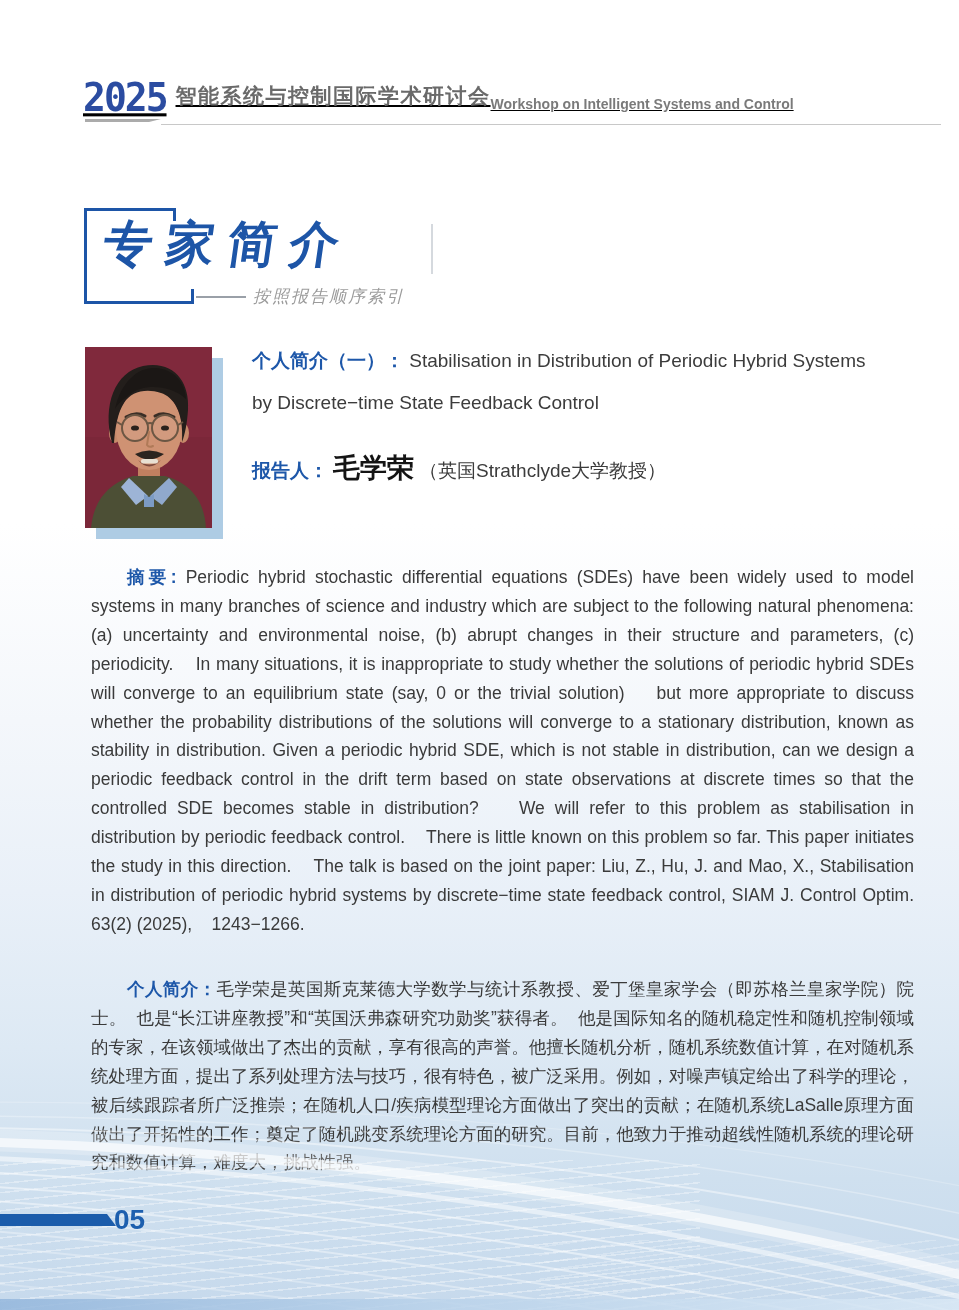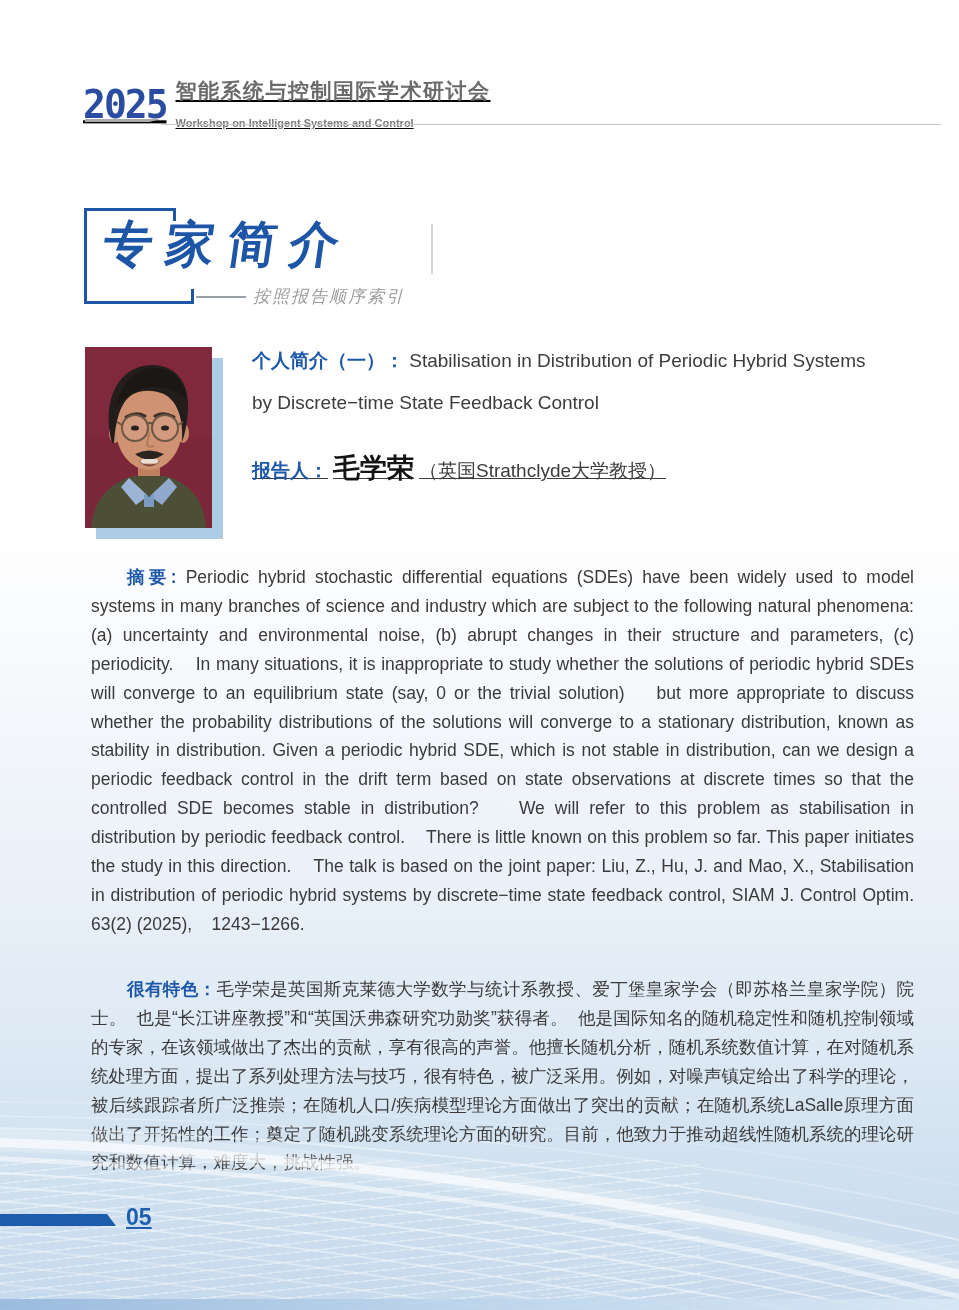--- a/index.html
+++ b/index.html
@@ -8,23 +8,23 @@
     font-family:"Liberation Sans","DejaVu Sans",sans-serif;
     background:linear-gradient(180deg,#ffffff 0%,#ffffff 40%,#f4f7fb 55%,#e9f0f8 68%,#dde9f4 80%,#cfe0ef 90%,#c6d9ec 100%);
   }
   
   .hdr{position:absolute;left:83px;top:78px;display:flex;align-items:center;gap:9px;text-decoration:underline;}
   .logo{
     font-family:"DejaVu Sans Mono","DejaVu Sans",monospace;
     font-weight:900;font-size:38px;line-height:40px;color:#2b4ca1;
     letter-spacing:-2px;transform:scaleY(1.02);
   }
-  .hdr-titles{display:flex;flex-direction:column;padding-top:1px;}
+  .hdr-titles{display:flex;flex-direction:row;padding-top:1px;}
   .hdr-cn{font-size:21px;font-weight:700;color:#6a6a6a;letter-spacing:1.5px;line-height:24px;}
-  .hdr-en{font-size:11px;font-weight:700;color:#7a7a7a;line-height:17px;margin-top:12px;}
+  .hdr-en{font-size:14px;font-weight:700;color:#7a7a7a;line-height:17px;margin-top:12px;}
   .divider{position:absolute;left:85px;top:119px;width:856px;height:8px;}
   .div-a{position:absolute;left:0;top:0;width:64px;height:3px;background:#ababab;}
   .div-n{position:absolute;left:64px;top:0;width:0;height:0;border-top:3px solid #ababab;border-right:12px solid transparent;}
   .div-b{position:absolute;left:76px;top:5px;width:780px;height:1px;background:#c8c8c8;}
   
   .frame{position:absolute;background:#1d55a7;}
   .f-v{left:84px;top:208px;width:3px;height:96px;}
   .f-t{left:84px;top:208px;width:92px;height:3px;}
   .f-ts{left:173px;top:208px;width:3px;height:13px;}
   .f-b{left:84px;top:301px;width:110px;height:3px;}
@@ -36,36 +36,36 @@
   }
   .sub-line{position:absolute;left:196px;top:296px;width:50px;height:2px;background:#9aa0a8;}
   .sec-sub{position:absolute;left:253px;top:285px;font-size:17px;color:#9b9b9b;letter-spacing:2px;font-style:italic;}
   .f-r{position:absolute;left:431px;top:224px;width:2px;height:50px;background:#d5d9de;}
   
   .photo-shadow{position:absolute;left:96px;top:358px;width:127px;height:181px;background:#aecce4;}
   .photo{position:absolute;left:85px;top:347px;width:127px;height:181px;display:block;}
   .talk{position:absolute;left:252px;top:340px;width:622px;}
   .talk-title{margin:0;font-size:19px;line-height:42px;color:#3c3c3c;}
   .blue-lbl{color:#1d57a9;font-weight:700;}
-  .speaker{margin:0;position:absolute;left:252px;top:452px;width:650px;font-size:19px;line-height:32px;color:#3c3c3c;white-space:nowrap;text-decoration:underline;}
+  .speaker{margin:0;position:absolute;left:252px;top:452px;width:650px;font-size:19px;line-height:32px;color:#3c3c3c;white-space:nowrap;}
   .spk-name{font-size:27px;font-weight:700;color:#141414;padding:0 5px;}
   
   .para{
     position:absolute;left:91px;width:823px;margin:0;
     font-size:17.5px;line-height:28.9px;color:#3a3a3a;
     text-align:justify;text-indent:36px;white-space:pre-wrap;
   }
   .abs{top:563px;}
   .bio{top:975px;}
   
   .pg-bar{
     position:absolute;left:0;top:1214px;width:116px;height:12px;background:#1b5cab;
     clip-path:polygon(0 0,calc(100% - 9px) 0,100% 100%,0 100%);
   }
-  .pg-num{position:absolute;left:126px;top:1204px;font-size:23px;font-weight:700;color:#1d5fae;text-decoration:underline;}
+  .pg-num{position:absolute;left:114px;top:1204px;font-size:28px;font-weight:700;color:#1d5fae;}
   
   .waves{position:absolute;left:0;bottom:0;width:959px;height:270px;}
   .hatch{
     position:absolute;left:0;bottom:0;width:700px;height:150px;opacity:.55;
     background:repeating-linear-gradient(-6deg,rgba(255,255,255,.65) 0px,rgba(255,255,255,.65) 1.5px,rgba(255,255,255,0) 1.5px,rgba(255,255,255,0) 9px);
   }
   .hatch2{
     position:absolute;right:0;bottom:0;width:420px;height:70px;opacity:.4;
     background:repeating-linear-gradient(-8deg,rgba(255,255,255,.6) 0px,rgba(255,255,255,.6) 1.5px,rgba(255,255,255,0) 1.5px,rgba(255,255,255,0) 8px);
   }
@@ -128,21 +128,21 @@
     <path d="M44,131 L63,149 L51,158 L36,140 Z" fill="#9db4d6"></path>
     <path d="M84,131 L65,149 L77,158 L92,140 Z" fill="#90a9cd"></path>
     <path d="M59,147 L64,150 L69,147 L69,160 L59,160 Z" fill="#7c9bc4"></path>
   </svg>
 
   <p class="talk-title talk"><span class="blue-lbl">个人简介（一）：</span><span> Stabilisation in Distribution of Periodic Hybrid Systems by Discrete−time State Feedback Control</span></p>
   <p class="speaker"><span class="blue-lbl">报告人：</span><span class="spk-name">毛学荣</span><span>（英国Strathclyde大学教授）</span></p>
 
   <p class="para abs"><span class="blue-lbl">摘要:</span><span> Periodic hybrid stochastic differential equations (SDEs) have been widely used to model systems in many branches of science and industry which are subject to the following natural phenomena: (a) uncertainty and environmental noise, (b) abrupt changes in their structure and parameters, (c) periodicity.    In many situations, it is inappropriate to study whether the solutions of periodic hybrid SDEs will converge to an equilibrium state (say, 0 or the trivial solution)    but more appropriate to discuss whether the probability distributions of the solutions will converge to a stationary distribution, known as stability in distribution. Given a periodic hybrid SDE, which is not stable in distribution, can we design a periodic feedback control in the drift term based on state observations at discrete times so that the controlled SDE becomes stable in distribution?    We will refer to this problem as stabilisation in distribution by periodic feedback control.    There is little known on this problem so far. This paper initiates the study in this direction.    The talk is based on the joint paper: Liu, Z., Hu, J. and Mao, X., Stabilisation in distribution of periodic hybrid systems by discrete−time state feedback control, SIAM J. Control Optim. 63(2) (2025),    1243−1266.</span></p>
 
-  <p class="para bio"><span class="blue-lbl">很有特色：</span><span>毛学荣是英国斯克莱德大学数学与统计系教授、爱丁堡皇家学会（即苏格兰皇家学院）院士。  也是“长江讲座教授”和“英国沃弗森研究功勋奖”获得者。  他是国际知名的随机稳定性和随机控制领域的专家，在该领域做出了杰出的贡献，享有很高的声誉。他擅长随机分析，随机系统数值计算，在对随机系统处理方面，提出了系列处理方法与技巧，很有特色，被广泛采用。例如，对噪声镇定给出了科学的理论，被后续跟踪者所广泛推崇；在随机人口/疾病模型理论方面做出了突出的贡献；在随机系统LaSalle原理方面做出了开拓性的工作；奠定了随机跳变系统理论方面的研究。目前，他致力于推动超线性随机系统的理论研究和数值计算，难度大，挑战性强。</span></p>
+  <p class="para bio"><span class="blue-lbl">个人简介：</span><span>毛学荣是英国斯克莱德大学数学与统计系教授、爱丁堡皇家学会（即苏格兰皇家学院）院士。  也是“长江讲座教授”和“英国沃弗森研究功勋奖”获得者。  他是国际知名的随机稳定性和随机控制领域的专家，在该领域做出了杰出的贡献，享有很高的声誉。他擅长随机分析，随机系统数值计算，在对随机系统处理方面，提出了系列处理方法与技巧，很有特色，被广泛采用。例如，对噪声镇定给出了科学的理论，被后续跟踪者所广泛推崇；在随机人口/疾病模型理论方面做出了突出的贡献；在随机系统LaSalle原理方面做出了开拓性的工作；奠定了随机跳变系统理论方面的研究。目前，他致力于推动超线性随机系统的理论研究和数值计算，难度大，挑战性强。</span></p>
 
   <svg class="waves" viewBox="0 0 959 270" preserveAspectRatio="none" aria-hidden="true">
     <g fill="none" stroke="#ffffff">
       <path d="M-20,100 C260,108 640,148 980,238" stroke-width="22" opacity="0.22"></path>
       <path d="M-20,102 C260,110 640,150 980,240" stroke-width="9" opacity="0.65"></path>
       <path d="M-20,118 C260,128 620,170 980,262" stroke-width="5" opacity="0.5"></path>
       <path d="M-20,88 C280,92 660,128 980,205" stroke-width="2" opacity="0.45"></path>
       <path d="M-20,76 C300,78 680,110 980,178" stroke-width="1.5" opacity="0.3"></path>
       <path d="M-20,62 C320,62 700,92 980,150" stroke-width="1.2" opacity="0.22"></path>
       <path d="M-20,132 C260,146 620,190 980,278" stroke-width="2" opacity="0.5"></path>

